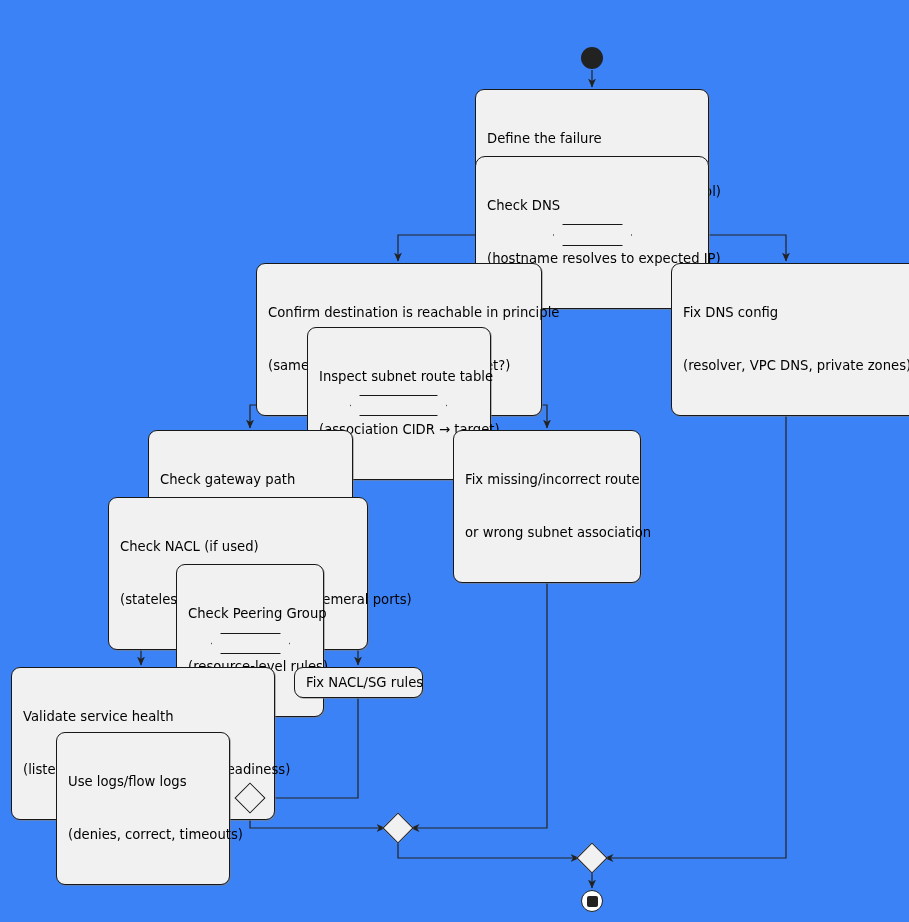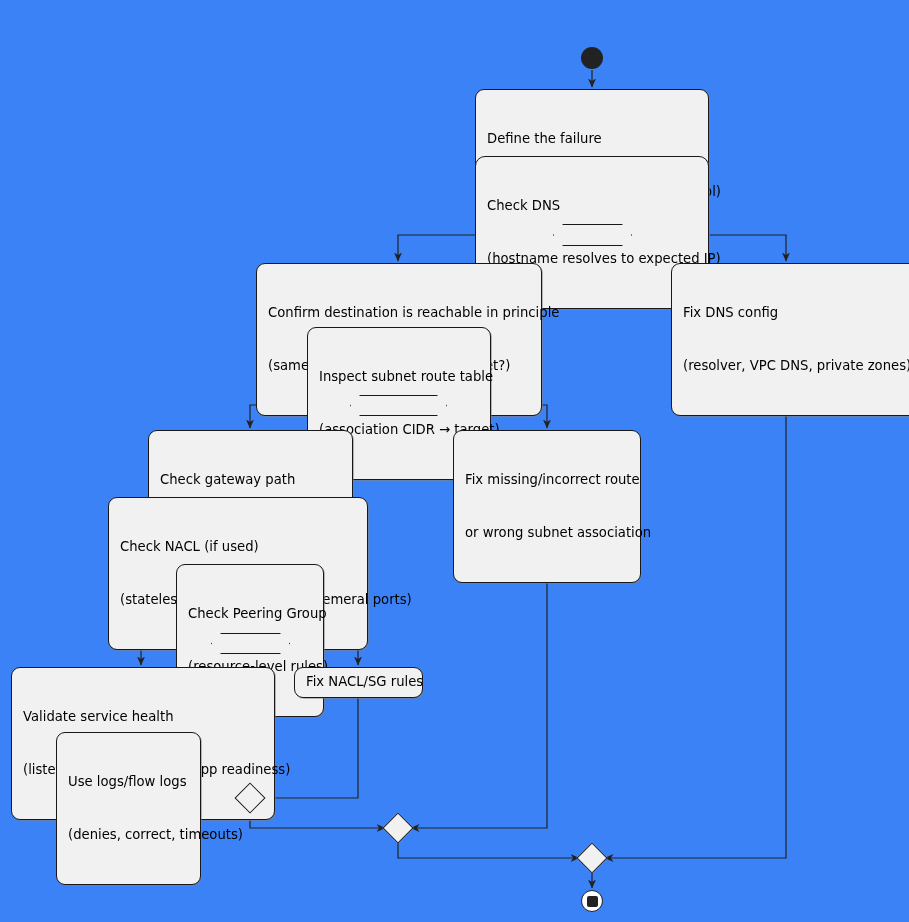--- a/index.html
+++ b/index.html
@@ -198,25 +198,25 @@
 
   <div class="node decision" style="left:211px; top:633px; width:79px; height:21px;">
     <span>Firewall ok?</span>
   </div>
 
   <div class="node activity" style="left:11px; top:667px; width:264px;">
     <div>Validate service health</div>
     <div>(listeners, health checks, app readiness)</div>
   </div>
 
-  <div class="node activity" style="left:294px; top:667px; width:129px; height:31px; display:flex; align-items:center;">
+  <div class="node activity" style="left:294px; top:667px; width:129px; height:31px; display:flex; align-items:flex-end;">
     <div>Fix NACL/SG rules</div>
   </div>
 
-  <div class="node activity" style="left:56px; top:732px; width:145px;">
+  <div class="node activity" style="left:56px; top:732px; width:174px;">
     <div>Use logs/flow logs</div>
     <div>(denies, correct, timeouts)</div>
   </div>
 
   <div class="node merge-node" style="left:239px; top:787px;"></div>
   <div class="node merge-node" style="left:387px; top:817px;"></div>
   <div class="node merge-node" style="left:581px; top:847px;"></div>
 
   <div class="node end-node" style="left:581px; top:890px;">
     <div class="end-node-inner"></div>

